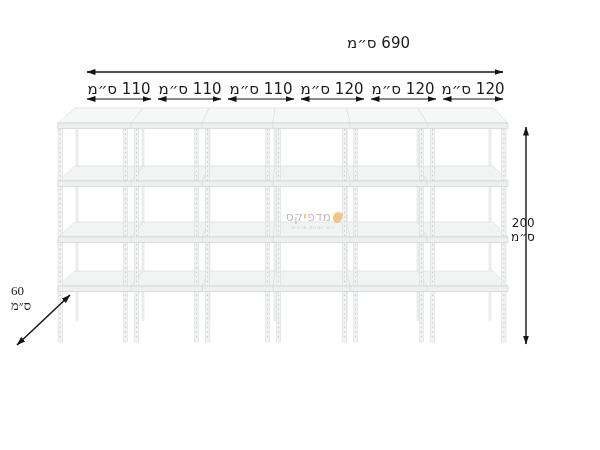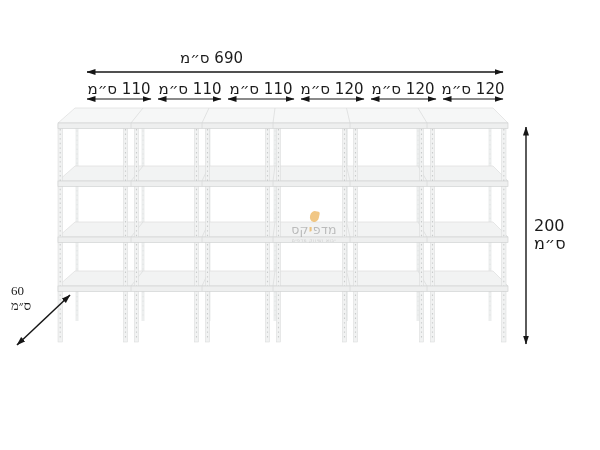--- a/index.html
+++ b/index.html
@@ -16,36 +16,36 @@
   }
   .stage svg { position: absolute; left: 0; top: 0; }
 
   .lbl {
     position: absolute;
     color: #1b1b1b;
     white-space: nowrap;
     direction: rtl;
     unicode-bidi: isolate;
   }
-  .lbl-total  { left: 180px; top: 49px;  width: 230px; text-align: left; font-size: 15px; }
+  .lbl-total  { left: 180px; top: 34px;  width: 230px; text-align: right; font-size: 15px; }
   .lbl-seg    { top: 80px; width: 70px;  text-align: center; font-size: 15px; }
   .seg-0 { left: 84px; }  .seg-1 { left: 155px; } .seg-2 { left: 226px; }
   .seg-3 { left: 297px; } .seg-4 { left: 368px; } .seg-5 { left: 438px; }
-  .lbl-height { left: 534px; top: 217px; font-size: 16px; line-height: 1.15; text-align: left; direction: rtl; }
+  .lbl-height { left: 511px; top: 217px; font-size: 12px; line-height: 1.15; text-align: right; direction: rtl; }
   .lbl-height span { display: block; }
   .lbl-depth  { left: 11px; top: 283px; width: 44px; text-align: left; font-size: 13px; line-height: 1.18; font-family: Liberation Serif, serif; }
   .lbl-depth span { display: block; }
 
   .watermark {
     position: absolute; left: 268px; top: 211px; width: 92px;
     text-align: center; opacity: 0.62; pointer-events: none;
   }
   .wm-row {
     direction: rtl; display: flex; justify-content: center; align-items: center;
-    gap: 2px; font-size: 12.5px; line-height: 1; color: #9a9a9a; letter-spacing: 0.3px; flex-direction: column;
+    gap: 2px; font-size: 12.5px; line-height: 1; color: #9a9a9a; letter-spacing: 0.3px;
   }
   .wm-mark {
     display: inline-block; width: 9px; height: 11px;
     background: #e9a63b;
     border-radius: 65% 20% 60% 60%;
     transform: rotate(12deg);
   }
   .wm-accent { color: #e9a63b; font-weight: bold; }
   .wm-tagline {
     margin-top: 1.5px; font-size: 4.5px; letter-spacing: 0.6px; color: #b3b3b3;

